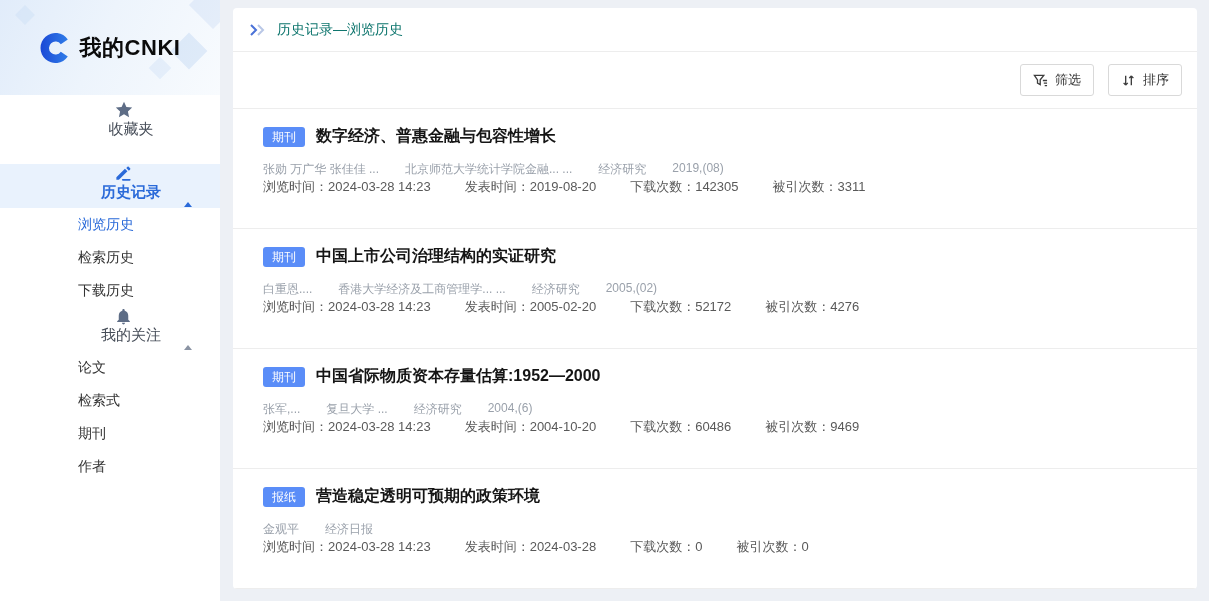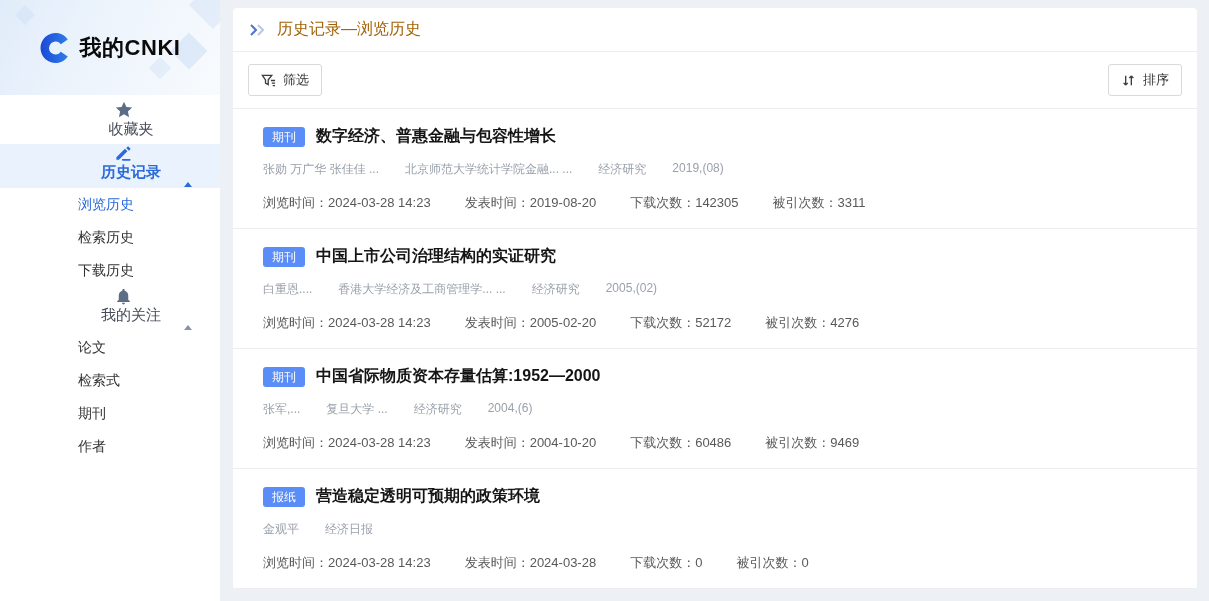--- a/index.html
+++ b/index.html
@@ -26,61 +26,61 @@
   .cube.c4 { width:14px; height:14px; left:18px; top:8px; background:rgba(168,198,238,.18); }
   .logo-text { font-size:22px; font-weight:bold; color:#0b0b0b; letter-spacing:.5px; z-index:1; }
   .logo-c { display:flex; z-index:1; }
 
   .menu { padding-top:5px; }
   .menu-item {
     height:44px; display:flex; align-items:center;
     padding-left:42px; font-size:15px; color:#454c57; cursor:pointer;flex-direction:column;
   }
   .menu-item .mi-icon { display:flex; width:20px; margin-right:15px; }
-  .menu-item.active { background:#e9f2fd; color:#2a6ad9; font-weight:bold; }
+  .menu-item.active { background:#e9f2fd; color:#2a6ad9; font-weight:bold;margin-top:20px; }
   .caret-up {
     width:0; height:0; margin-left:auto; margin-right:28px;
     border-left:4px solid transparent; border-right:4px solid transparent;
     border-bottom:5px solid #2a6ad9;
   }
   .caret-up.gray { border-bottom-color:#8a93a3; }
   .sub-item {
     height:33px; line-height:33px; padding-left:78px;
     font-size:14px; color:#333; cursor:pointer;
   }
   .sub-item.current { color:#2a6ad9; }
 
   
   .content { flex:1; padding:8px 12px 0 13px; }
   .card { background:#fff; border-radius:4px; overflow:hidden; }
   .breadcrumb-row {
     height:44px; display:flex; align-items:center; gap:11px;
-    padding:4px 16px; border-bottom:1px solid #ededed; font-size:16px; color:#a16207;
+    padding:4px 16px; border-bottom:1px solid #ededed; font-size:14px; color:#0f766e;
   }
   .toolbar-row {
-    height:57px; display:flex; align-items:center; justify-content:space-between;
+    height:57px; display:flex; align-items:center; justify-content:flex-end;
     gap:14px; padding:0 15px; border-bottom:1px solid #ededed;
   }
   .btn {
     display:inline-flex; align-items:center; gap:7px;
     border:1px solid #d9d9d9; background:#fff; border-radius:3px;
     padding:6px 12px; font-size:13px; color:#333; cursor:pointer;
   }
 
   .item { height:120px; padding:0 16px 0 30px; border-bottom:1px solid #ededed; }
   .row1 { display:flex; align-items:center; gap:11px; padding-top:17px; }
   .badge {
     background:#5a8df8; color:#fff; font-size:12px; line-height:16px;
     padding:2px 9px; border-radius:3px; flex-shrink:0;
   }
   .title { font-size:16px; font-weight:bold; color:#151515; cursor:pointer;text-align:center; }
   .row2 { margin-top:14px; display:flex; font-size:12px; color:#9aa1ab; }
   .row2 .seg { margin-right:26px; }
   .row2 .seg:empty { display:none; }
-  .row3 { margin-top:16px; display:flex; font-size:13px; color:#595959; }
+  .row3 { display:flex; font-size:13px; color:#595959; }
   .row3 .mgroup { margin-right:34px; }
 </style>
 </head>
 <body>
 
 <div class="app">
 
   <aside class="sidebar">
     <div class="logo-area">
       <span class="cube c1"></span>

